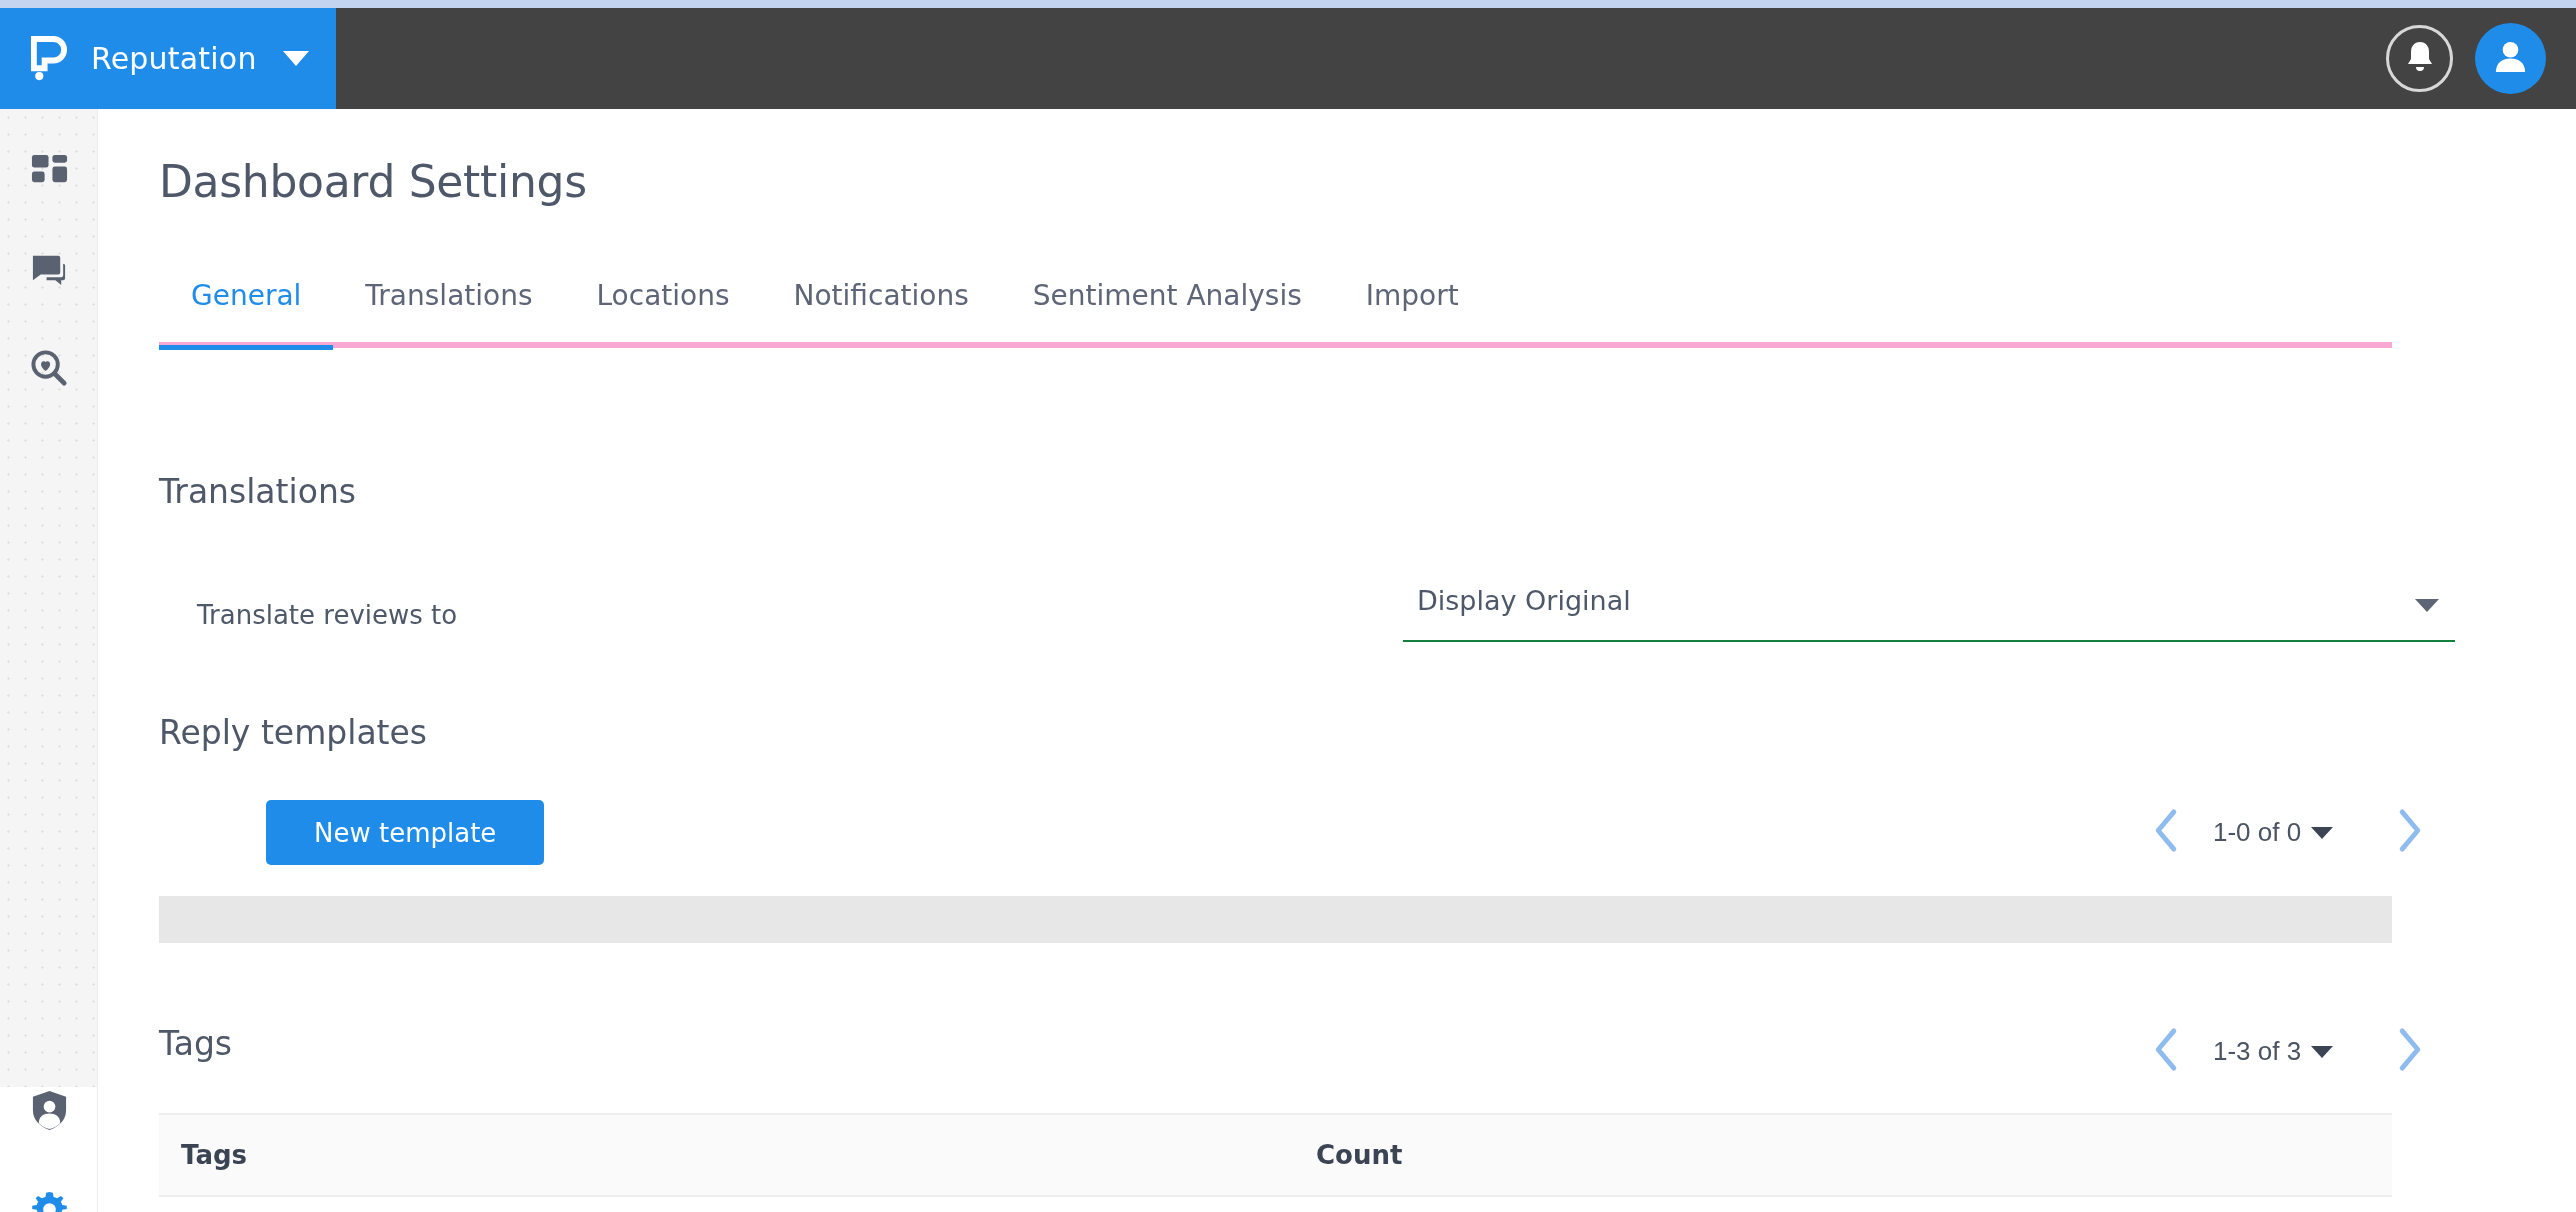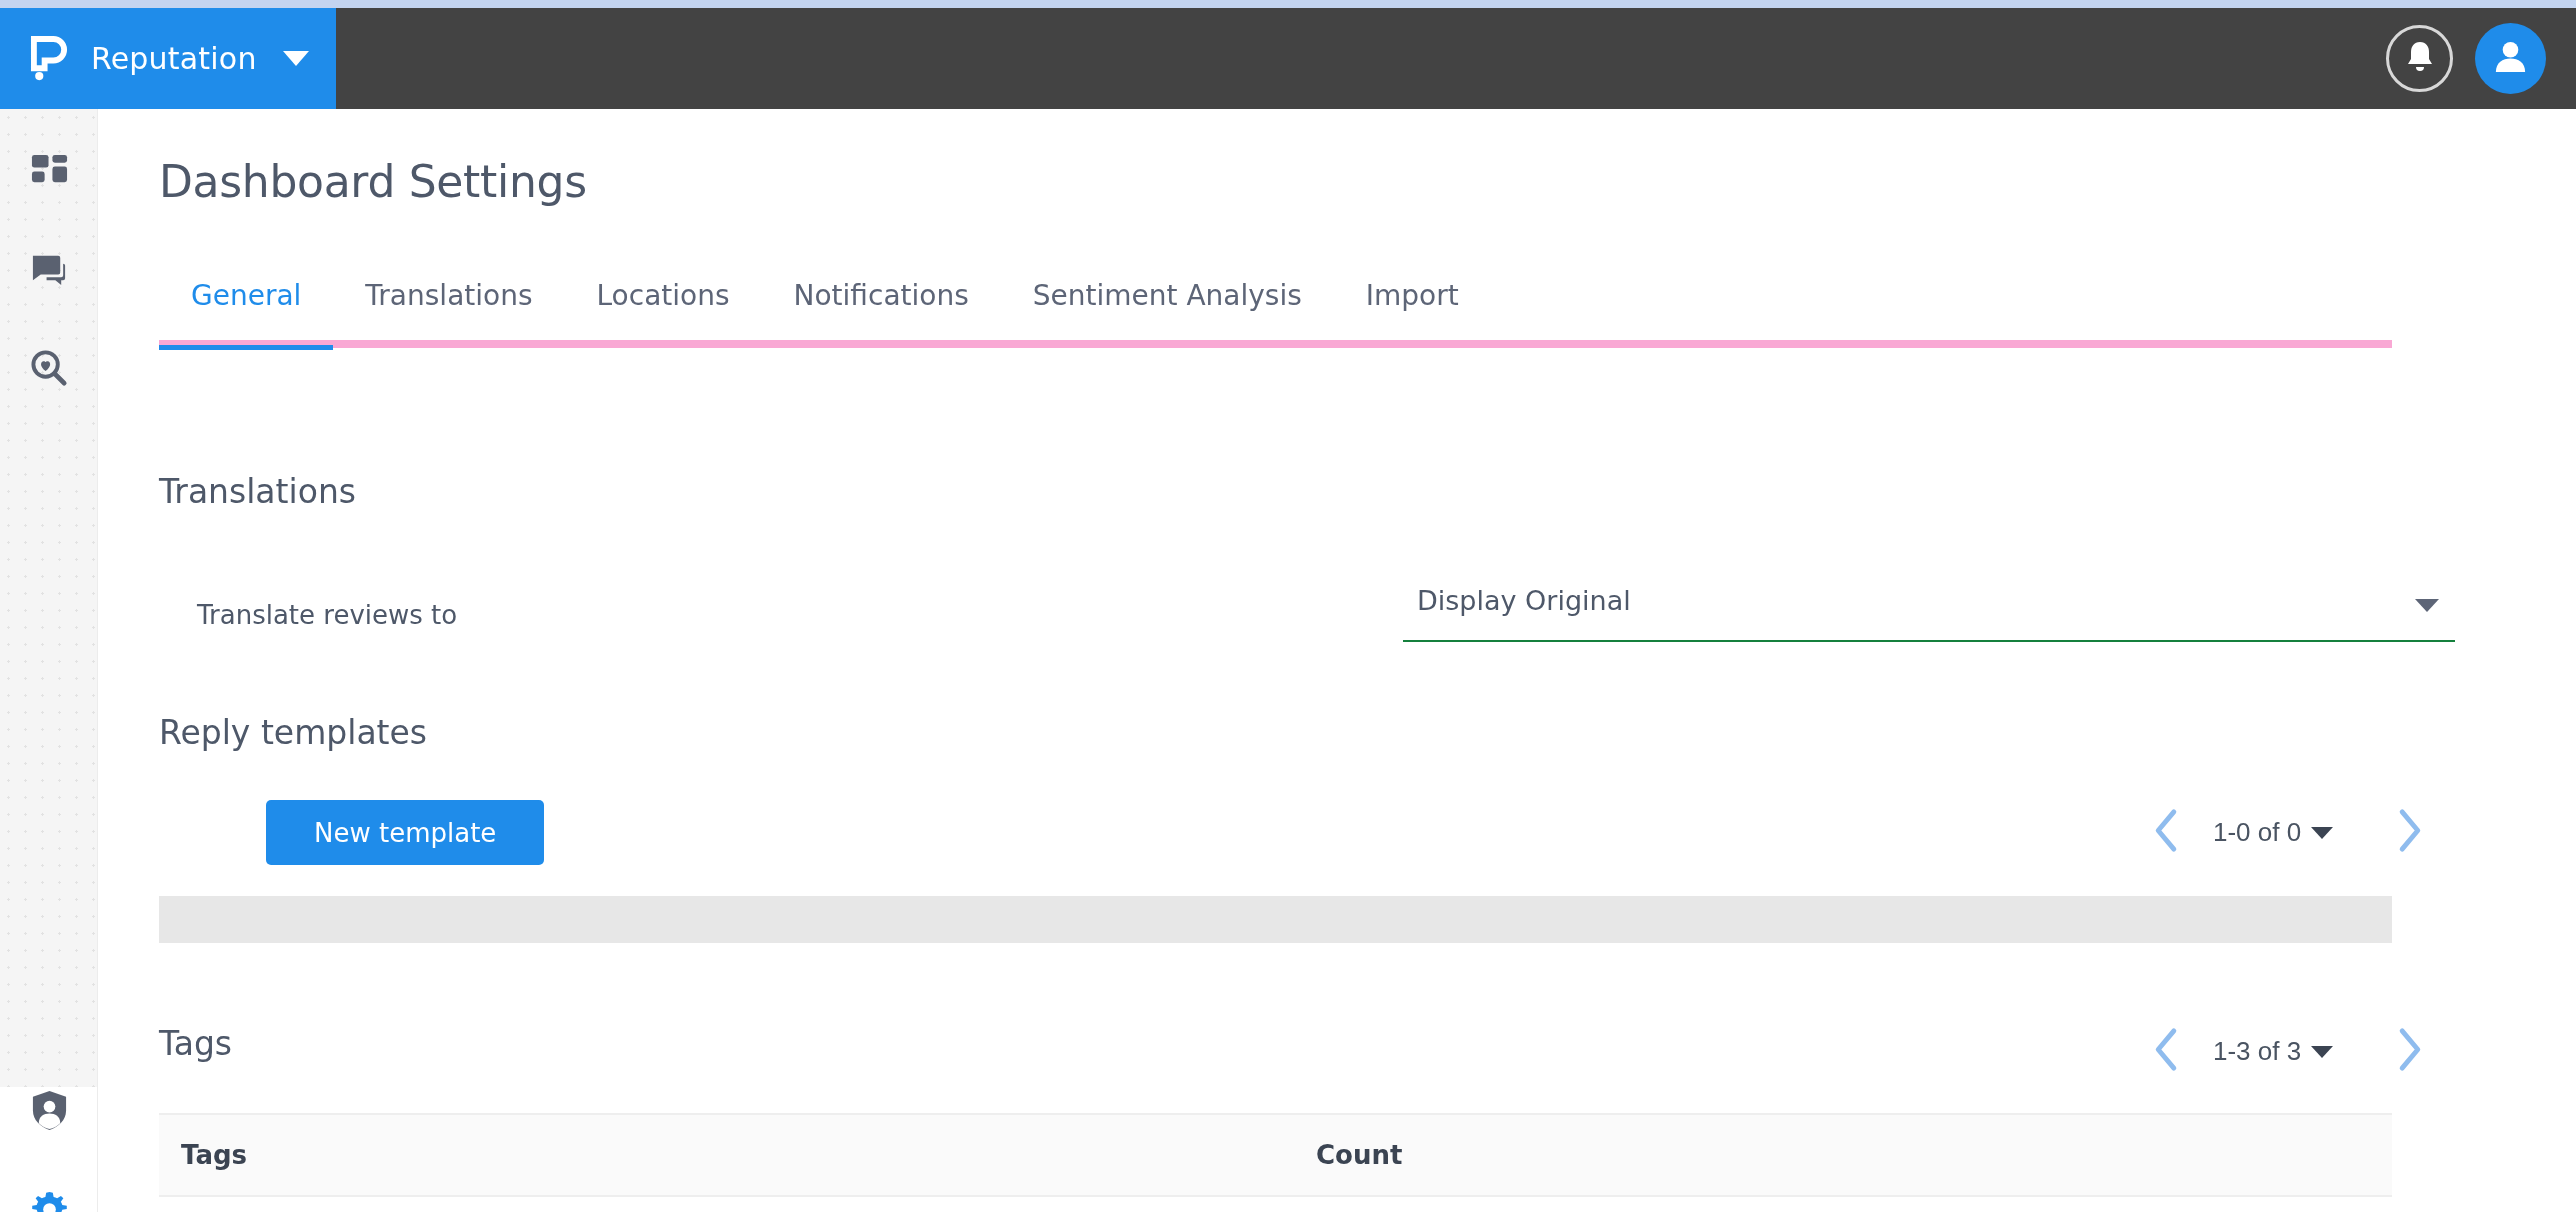--- a/index.html
+++ b/index.html
@@ -103,21 +103,21 @@
     font-size: 44px; color: #4e5869;
     font-family: "DejaVu Sans", sans-serif;
     font-weight: 400;
     letter-spacing: -0.3px;
   }
 
   
   .tabs {
     position: absolute; left: 61px; top: 148px;
     width: 2233px; height: 91px;
-    border-bottom: 8px solid #f9a8d4;
+    border-bottom: 6px solid #f9a8d4;
     display: flex; align-items: flex-start;
   }
   .tab {
     position: relative;
     height: 91px;
     padding: 22px 32px 0 32px;
     font-size: 28px;
     color: #5d6577;
     cursor: pointer;
     font-family: "DejaVu Sans", sans-serif;

